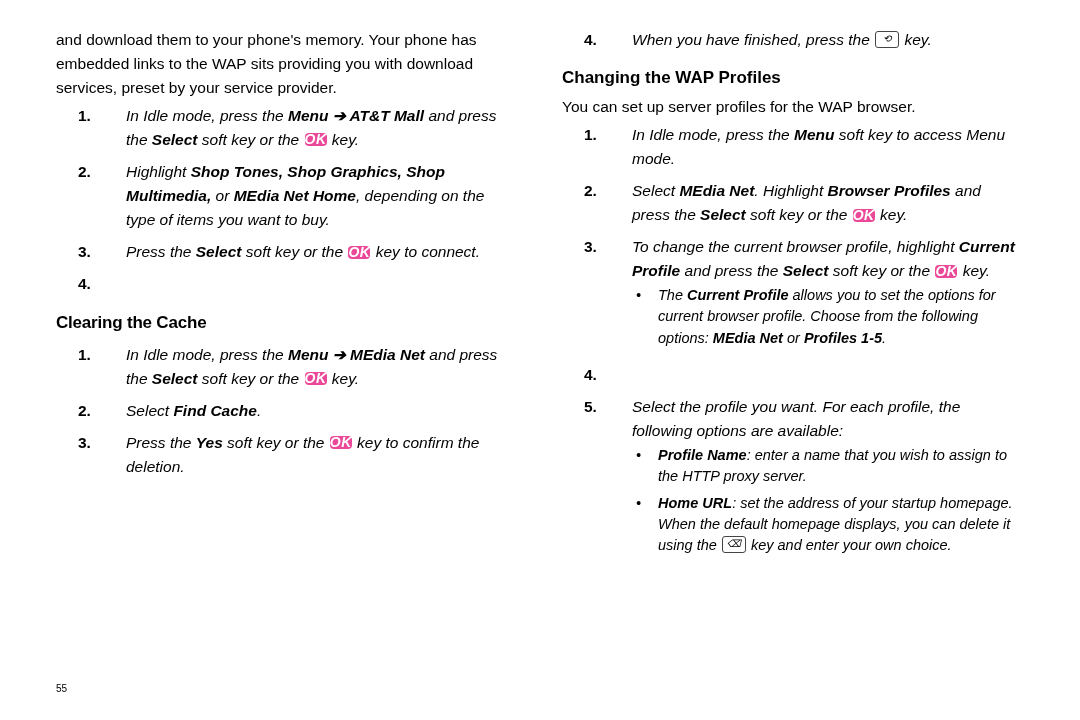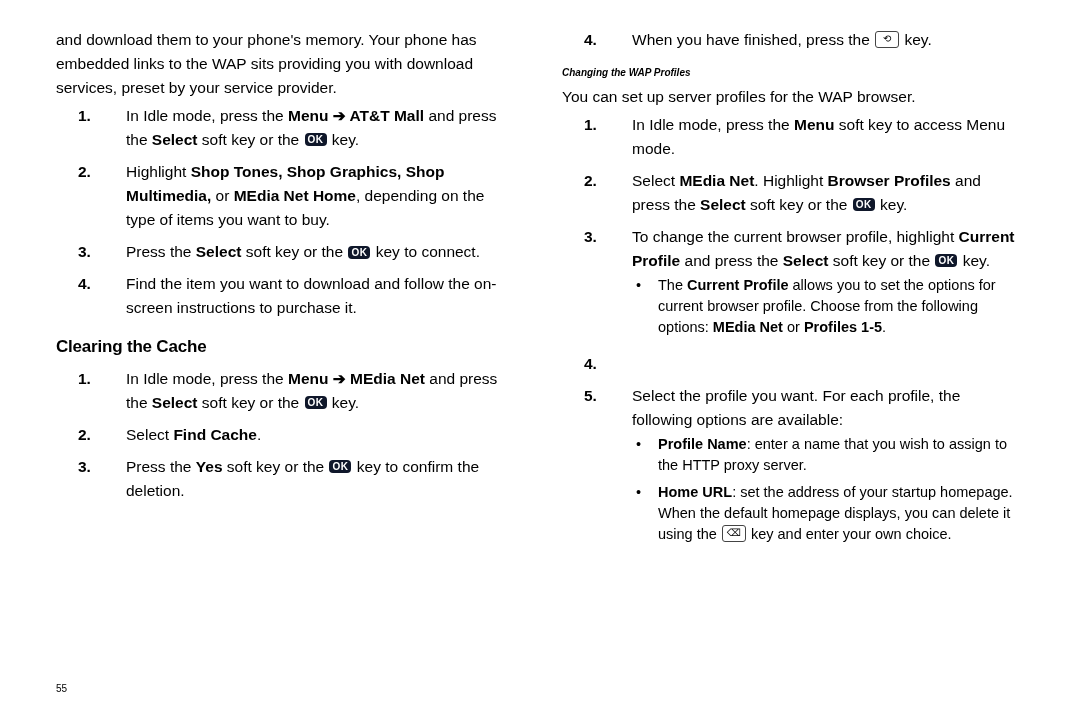--- a/index.html
+++ b/index.html
@@ -37,34 +37,34 @@
     display: flex;
     margin-bottom: 8px;
   }
   ol.steps > li > .num {
     font-weight: 700;
     min-width: 48px;
     padding-left: 22px;
   }
   ol.steps > li > .body {
     flex: 1;
+    font-style: italic;
   }
   h2.heading {
     font-family: Arial, Helvetica, sans-serif;
     font-weight: 700;
     font-size: 17px;
     letter-spacing: -0.2px;
     margin: 14px 0 6px 0;
     font-stretch: condensed;
   }
   h3.subheading {
     font-family: Arial, Helvetica, sans-serif;
     font-weight: 900;
-    font-style: italic;
-    font-size: 10px;
+    font-size: 17px;
     margin: 13px 0 4px 0;
   }
   ul.bullets {
     list-style: none;
     padding: 0;
     margin: 2px 0 6px 0;
   }
   ul.bullets > li {
     display:flex;
     margin-bottom: 6px;
@@ -74,23 +74,23 @@
   ul.bullets > li > .dot {
     min-width: 22px;
     padding-left: 4px;
   }
   .ok-key {
     display: inline-block;
     vertical-align: middle;
     width: 22px;
     height: 13px;
     border-radius: 4px;
-    background: #0f172a;
+    background: #ec4899;
     color: #fff;
-    font-size: 10px;
+    font-size: 14px;
     font-weight: 700;
     text-align: center;
     line-height: 13px;
     letter-spacing: 0.5px;
     margin: 0 1px;
     position: relative;
     top: -1px;
   }
   .loop-key, .loop-key2 {
     display: inline-block;
@@ -134,21 +134,20 @@
           <li>
             <span class="num">2.</span>
             <div class="body">Highlight <b>Shop Tones, Shop Graphics, Shop Multimedia,</b> or <b>MEdia Net Home</b>, depending on the type of items you want to buy.</div>
           </li>
           <li>
             <span class="num">3.</span>
             <div class="body">Press the <b>Select</b> soft key or the <span class="ok-key">OK</span> key to connect.</div>
           </li>
           <li>
             <span class="num">4.</span>
-            <div class="body">Find the item you want to download and follow the on-screen instructions to purchase it.</div>
           </li>
         </ol>
 
     <h2 class="heading">Clearing the Cache</h2>
 
     <ol class="steps" id="cache-steps">
           <li>
             <span class="num">1.</span>
             <div class="body">In Idle mode, press the <b>Menu ➔ MEdia Net</b> and press the <b>Select</b> soft key or the <span class="ok-key">OK</span> key.</div>
           </li>

